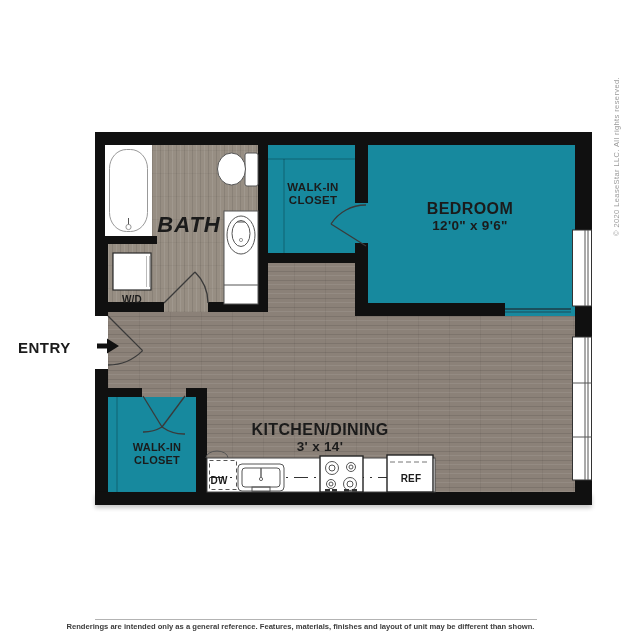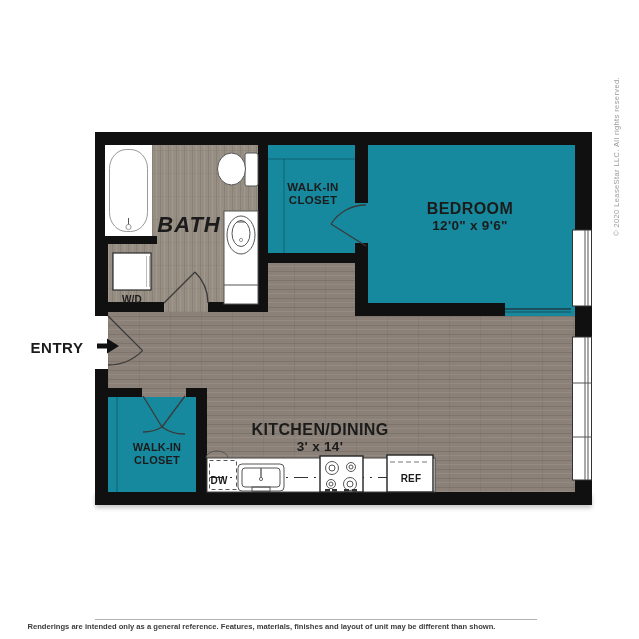--- a/index.html
+++ b/index.html
@@ -29,27 +29,27 @@
   .lbl{position:absolute;z-index:7;color:var(--label);font-weight:700;
        white-space:nowrap;transform:translate(-50%,-50%);text-align:center;}
   .lbl span{display:block;}
   .room{font-size:16px;letter-spacing:.4px;}
   .dims{font-size:13.5px;letter-spacing:.3px;}
   .bath-lbl{font-size:22px;letter-spacing:1px;font-style:italic;}
   .closet-lbl{font-size:11.5px;line-height:13px;letter-spacing:.3px;}
   .closet-lbl-sm{font-size:11px;line-height:12.5px;letter-spacing:.2px;}
   .tiny-lbl{font-size:10px;letter-spacing:.2px;}
   .entry-lbl{position:absolute;z-index:7;color:var(--label);font-weight:700;
-       font-size:15px;letter-spacing:.5px;text-align:center;}
+       font-size:15px;letter-spacing:.5px;text-align:left;}
   .copyright{position:absolute;left:612px;top:236px;z-index:8;color:var(--muted);
        font-size:7.5px;letter-spacing:.4px;white-space:nowrap;
        transform-origin:0 0;transform:rotate(-90deg);}
   .footer-rule{position:absolute;left:95px;top:619px;width:442px;height:1px;background:#b3b3b3;z-index:8;}
   .disclaimer{position:absolute;left:0;top:622px;width:523px;text-align:center;z-index:8;
-       font-size:7.6px;font-weight:700;color:#3c3c3c;letter-spacing:0;}
+       font-size:7.6px;font-weight:700;color:#3c3c3c;letter-spacing:0;padding-left:39px;}
   
   .fx{fill:#ffffff;stroke:#555;stroke-width:1;}
   .fx-strong{fill:#ffffff;stroke:#222;stroke-width:1.4;}
   .ln{fill:none;stroke:#555;stroke-width:1;}
   .ln-faint{fill:none;stroke:rgba(0,0,0,.28);stroke-width:1;}
   .door{fill:none;stroke:#3a3a3a;stroke-width:1.3;}
   .winf{fill:#ffffff;stroke:#333;stroke-width:1;}
 </style>
 </head>
 <body>

